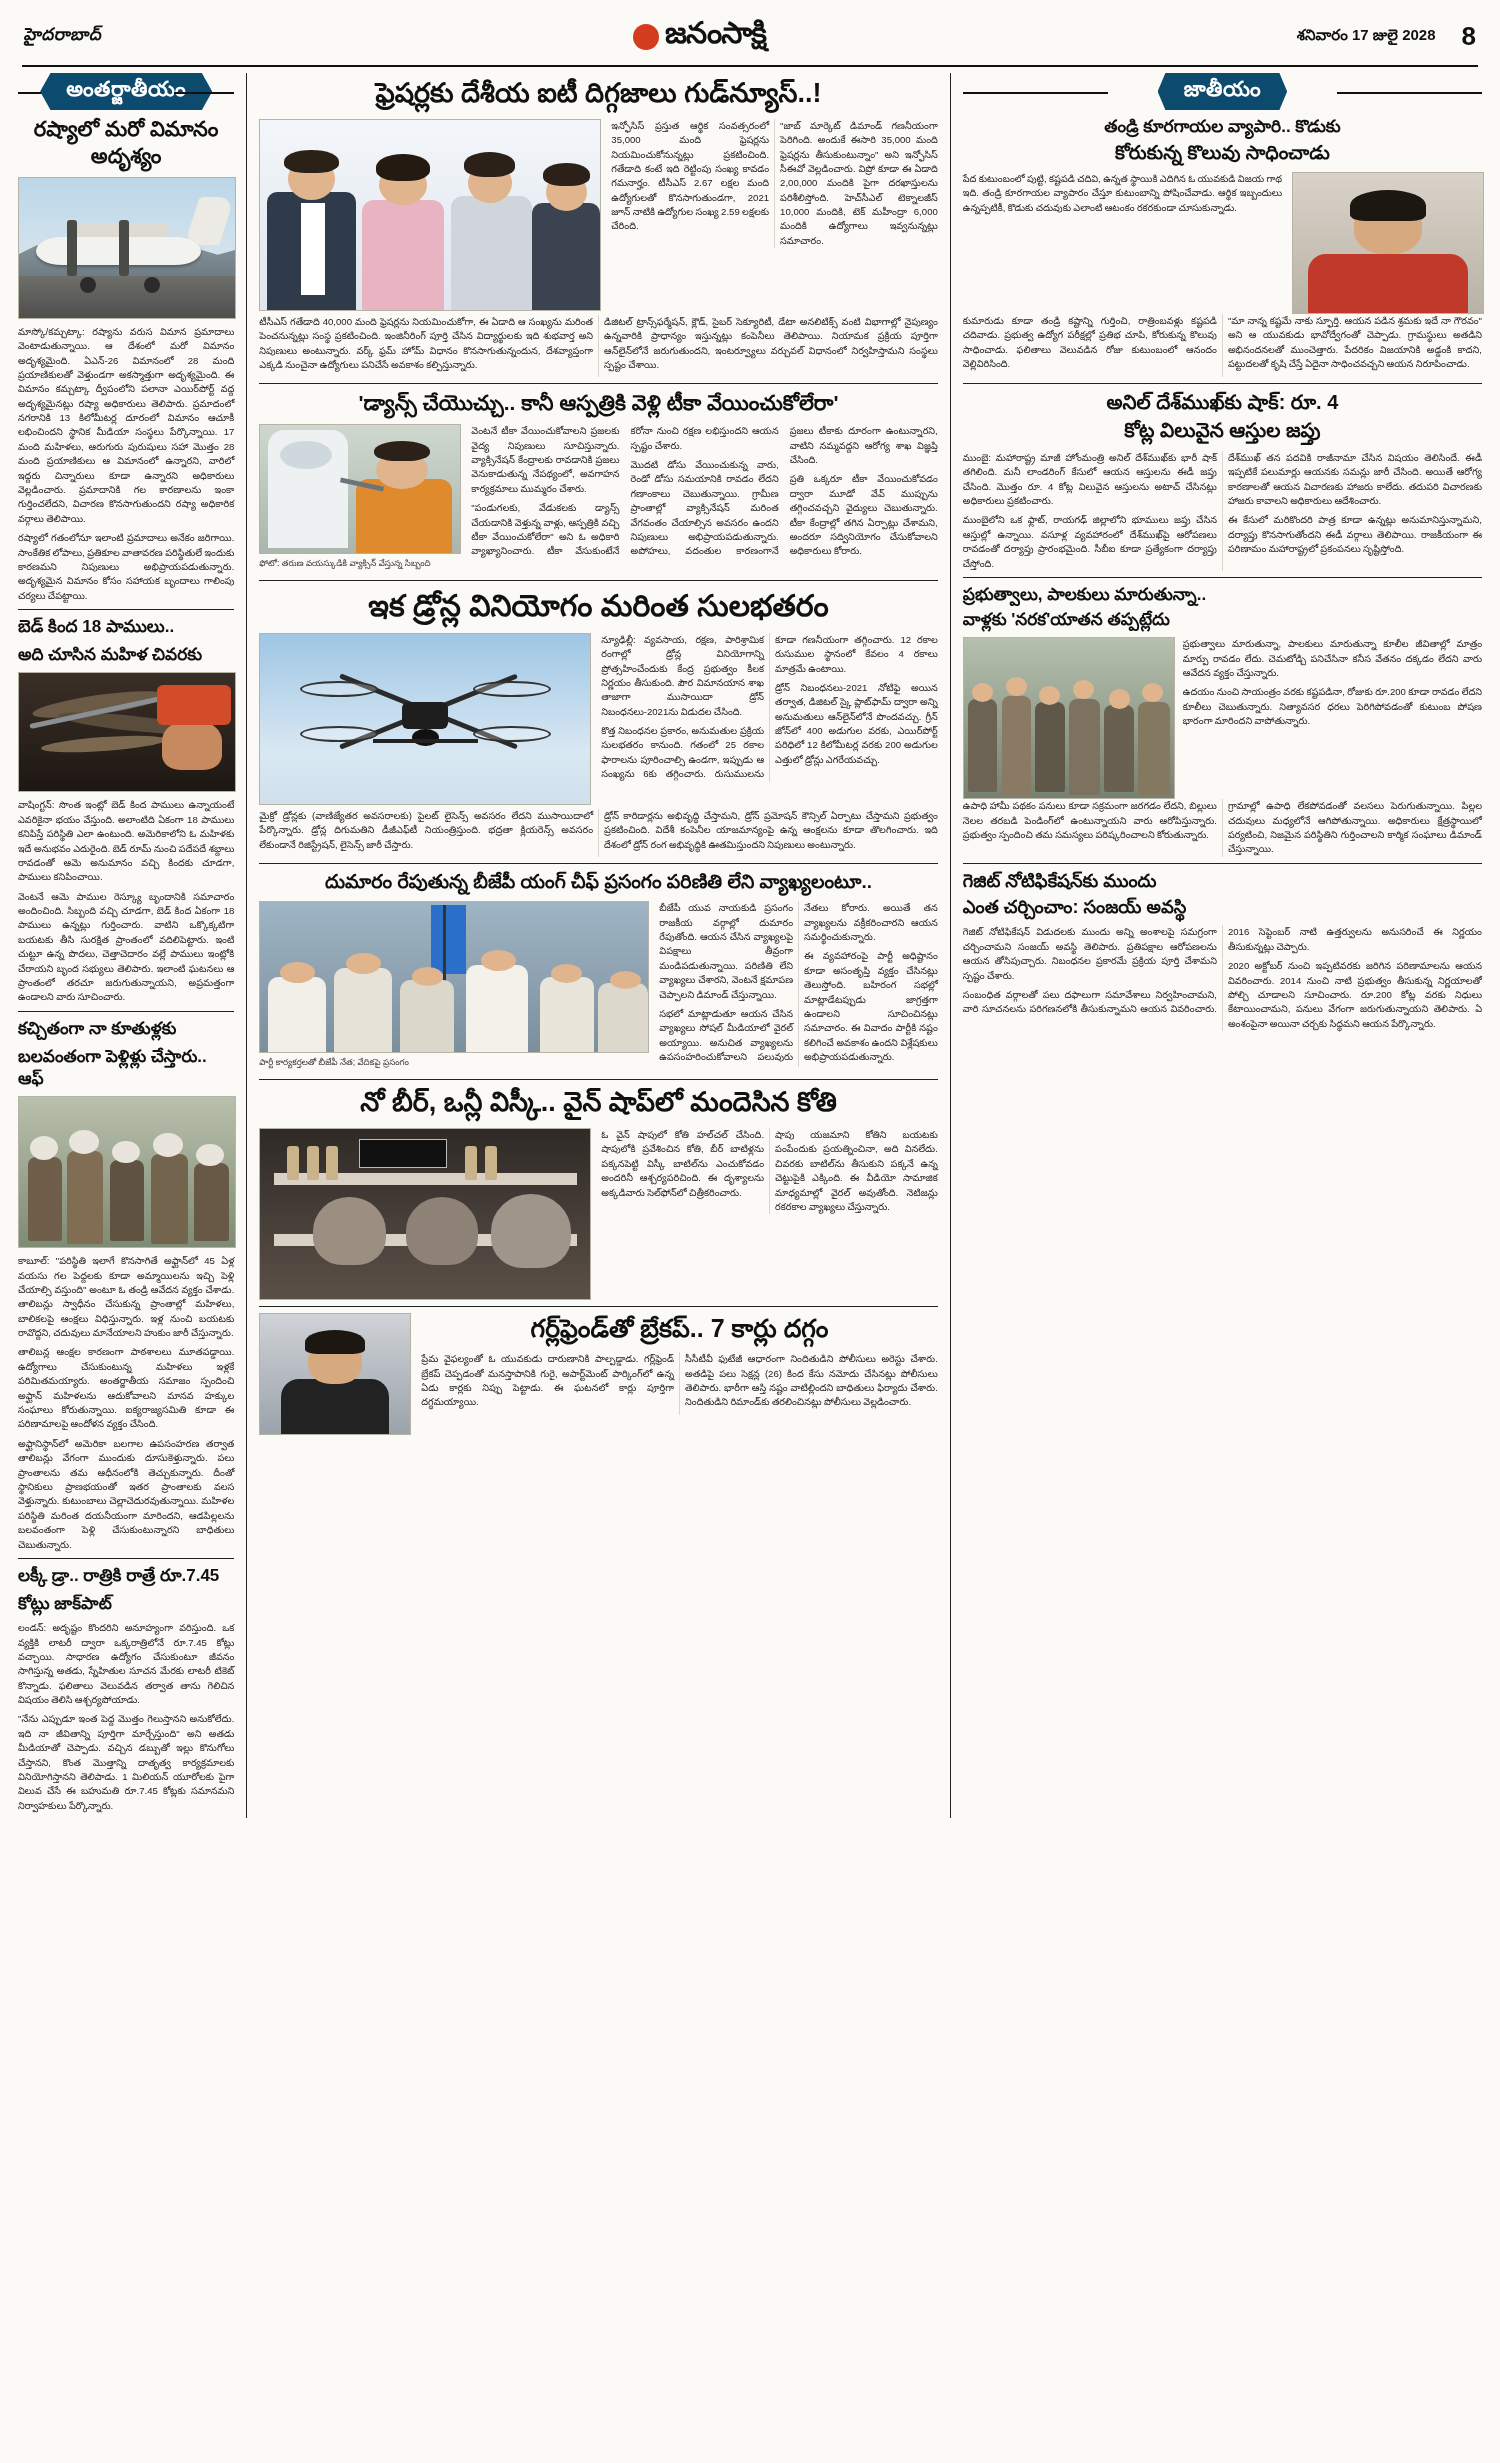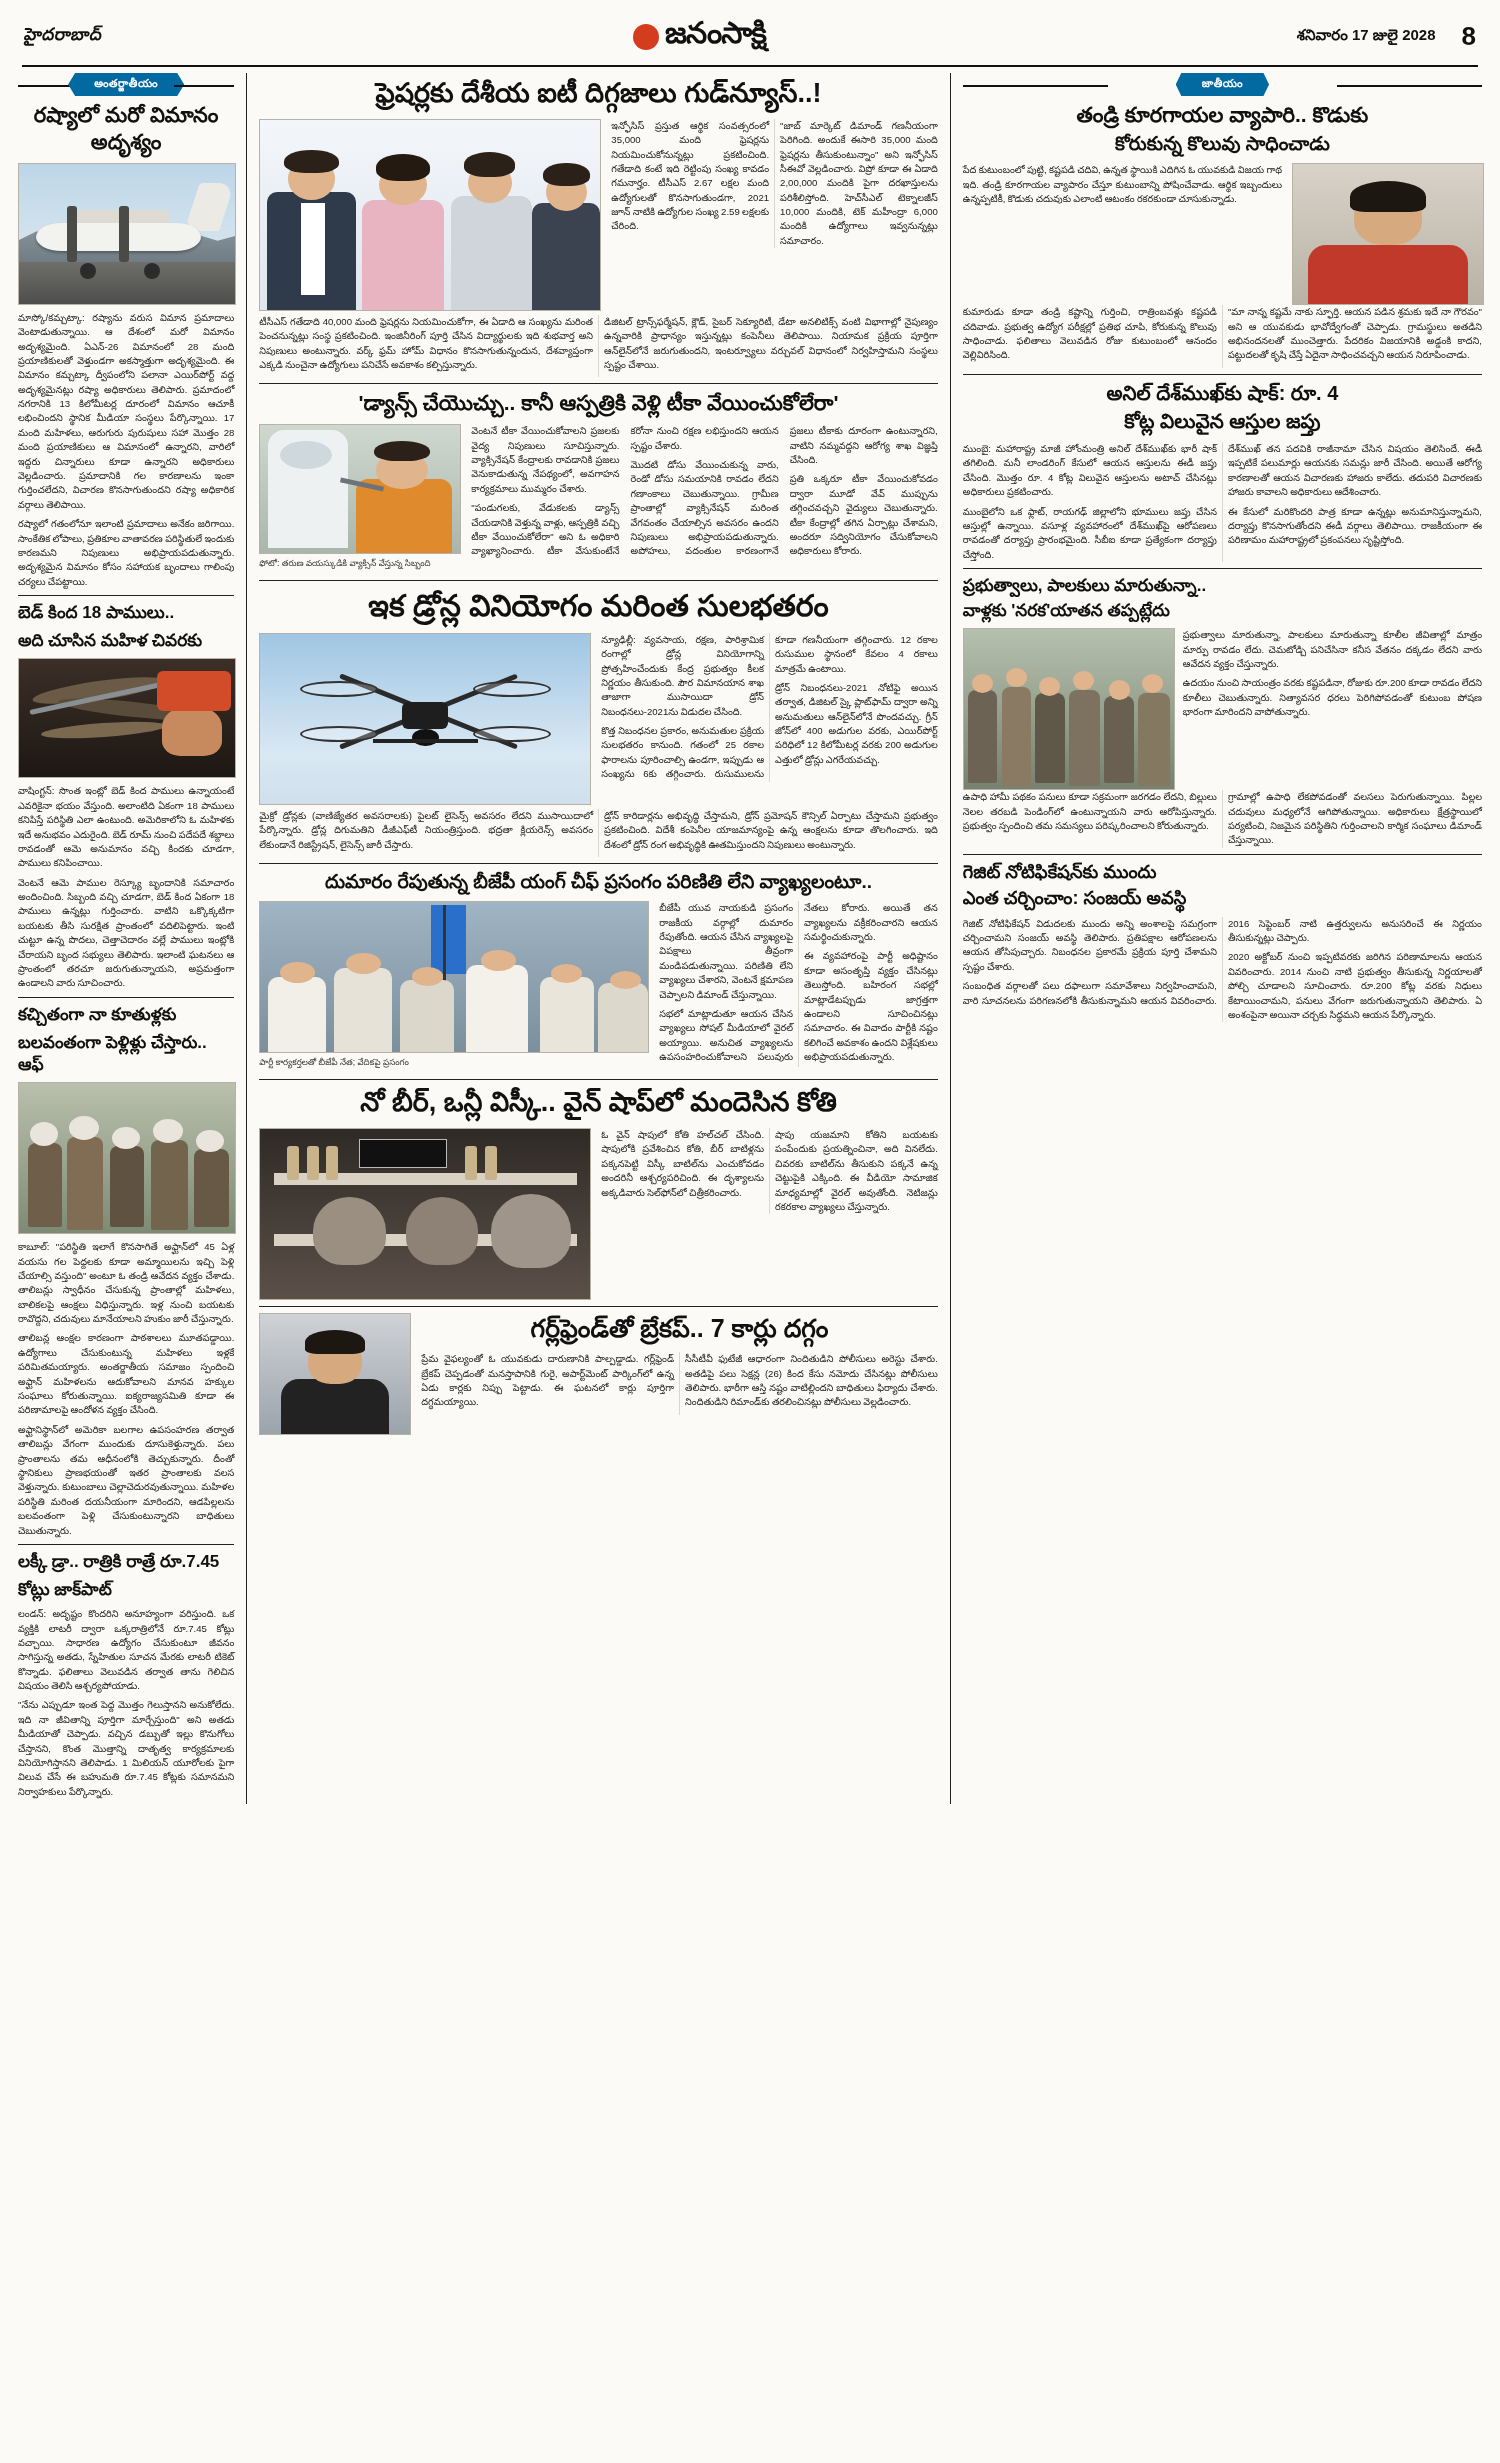--- a/index.html
+++ b/index.html
@@ -26,21 +26,21 @@
   .col-left{width:220px;}
   .col-mid{width:690px;}
   .col-right{width:528px;}
   .divider-v{width:1px;background:#222;align-self:stretch;}
 
   
   .banner{
     position:relative;text-align:center;margin:0 0 6px 0;
   }
   .banner-inner{
-    display:inline-block;background:#0369a1;color:#fff;font-size:11px;font-weight:bold;
+    display:inline-block;background:#0c4a6e;color:#fff;font-size:21px;font-weight:bold;
     padding:4px 26px;border-radius:2px;letter-spacing:.5px;
     clip-path:polygon(6% 0,94% 0,100% 50%,94% 100%,6% 100%,0 50%);
     font-family:Liberation Serif, serif;
   }
   .banner:before,.banner:after{
     content:"";position:absolute;top:50%;width:28%;border-top:2px solid #111;
   }
   .banner:before{left:0;}
   .banner:after{right:0;}
 
@@ -418,21 +418,21 @@
     </div>
 
     <div class="divider-v"></div>
 
     <div class="col col-right">
 
       <div class="banner">
         <span class="banner-inner">జాతీయం</span>
       </div>
 
-      <h2 class="hl hl-red" style="font-size:21px">తండ్రి కూరగాయల వ్యాపారి.. కొడుకు</h2>
+      <h2 class="hl hl-red" style="font-size:17px">తండ్రి కూరగాయల వ్యాపారి.. కొడుకు</h2>
       <h2 class="hl hl-red" style="font-size:19px;margin-top:-4px">కోరుకున్న కొలువు సాధించాడు</h2>
 
       <div class="cols" style="gap:10px;align-items:flex-start">
         <div style="flex:1" class="flow">
           <p class="body">పేద కుటుంబంలో పుట్టి, కష్టపడి చదివి, ఉన్నత స్థాయికి ఎదిగిన ఓ యువకుడి విజయ గాథ ఇది. తండ్రి కూరగాయల వ్యాపారం చేస్తూ కుటుంబాన్ని పోషించేవాడు. ఆర్థిక ఇబ్బందులు ఉన్నప్పటికీ, కొడుకు చదువుకు ఎలాంటి ఆటంకం రకరకుండా చూసుకున్నాడు.</p>
         </div>
         <div style="width:190px">
           <div class="photo ph-border" style="height:140px">
             <div class="photo-inner ph-portrait">
               <div class="pt-shirt"></div>

